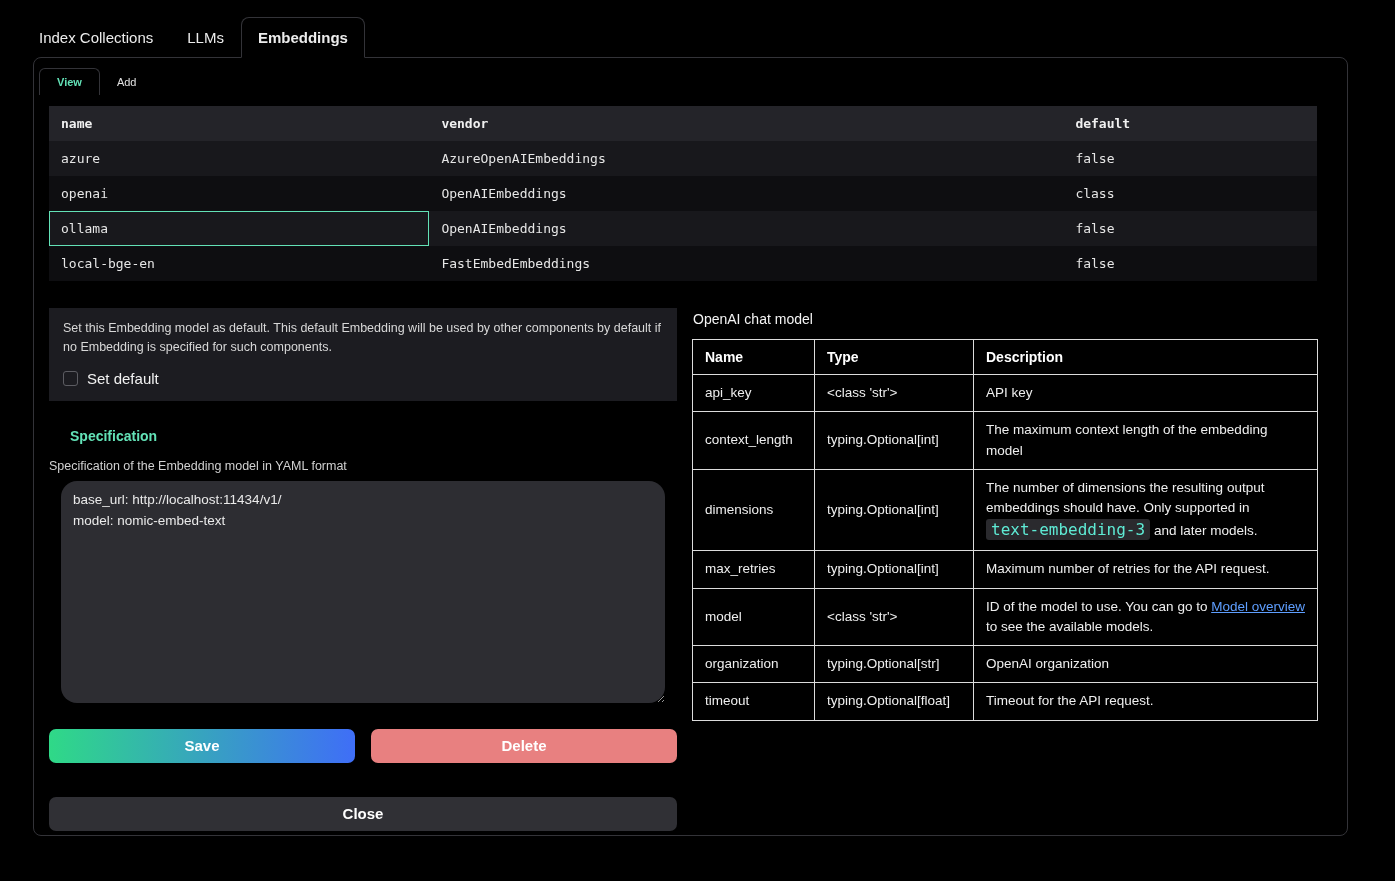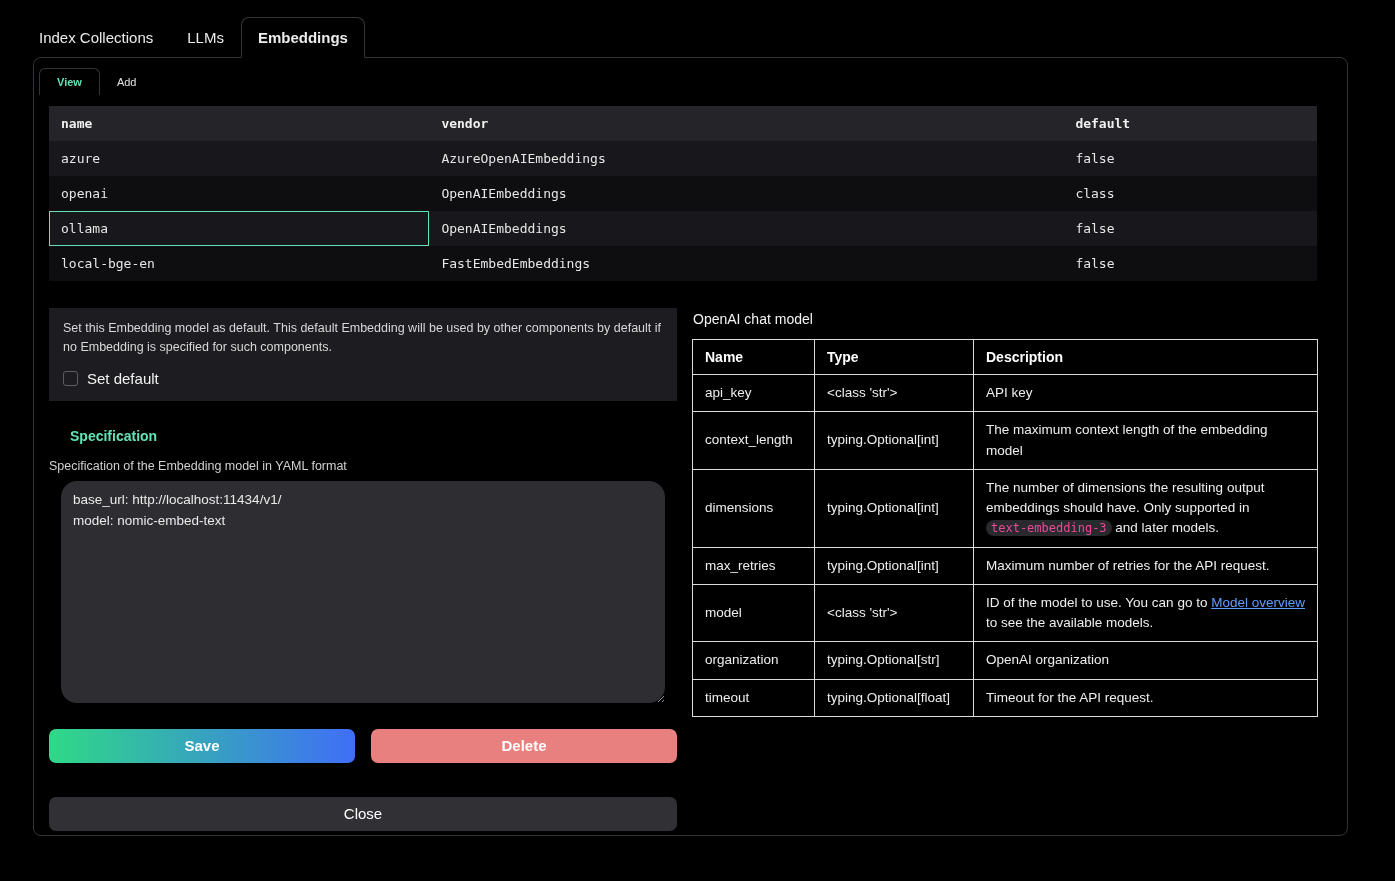--- a/index.html
+++ b/index.html
@@ -78,38 +78,38 @@
   .btn {
     flex:1; height:34px; border:none; border-radius:7px;
     font-size:15px; font-weight:bold; color:#fff; cursor:pointer;
     font-family:"Liberation Sans", sans-serif;
   }
   .btn-save   { background:linear-gradient(90deg,#2fd987,#3f6ef7); }
   .btn-delete { background:#e88080; }
   .btn-close  {
     display:block; width:100%; height:34px; margin-top:34px;
     background:#303035; border:none; border-radius:7px;
-    font-size:15px; font-weight:normal; color:#fff; cursor:pointer;
+    font-size:15px; font-weight:bold; color:#fff; cursor:pointer;
     font-family:"Liberation Sans", sans-serif;
   }
 
   
   .model-title { font-size:14px; color:#f4f4f4; margin:3px 0 12px 1px; }
   table.spec { width:100%; border-collapse:collapse; font-size:13.5px; table-layout:fixed; }
   table.spec th, table.spec td {
     border:1px solid #dcdcdc; padding:8px 12px; text-align:left; vertical-align:middle;
   }
   table.spec th { font-weight:bold; font-size:14px; color:#fff; height:35px; }
   table.spec td { color:#eeeeee; line-height:1.5; }
   table.spec col.s-name { width:122px; }
   table.spec col.s-type { width:159px; }
   table.spec col.s-desc { width:auto; }
   .code-badge {
-    font-family:"DejaVu Sans Mono", monospace; font-size:12px;
-    background:#2a2a2e; padding:1px 5px; border-radius:8px; color:#ec4899; white-space:nowrap;
+    font-family:"DejaVu Sans Mono", monospace; font-size:16px;
+    background:#2a2a2e; padding:1px 5px; border-radius:3px; color:#5eead4; white-space:nowrap;
   }
   a.doc-link { color:#5e9eff; text-decoration:underline; cursor:pointer; }
 </style>
 </head>
 <body>
 
 <div class="top-tabs">
   <div class="top-tab">Index Collections</div>
   <div class="top-tab">LLMs</div>
   <div class="top-tab active">Embeddings</div>

